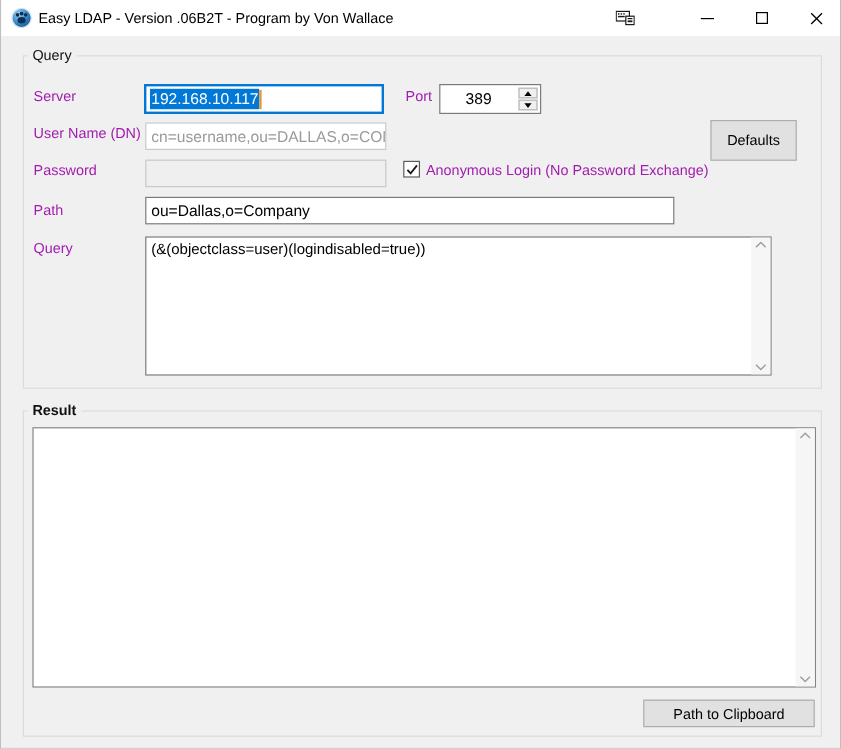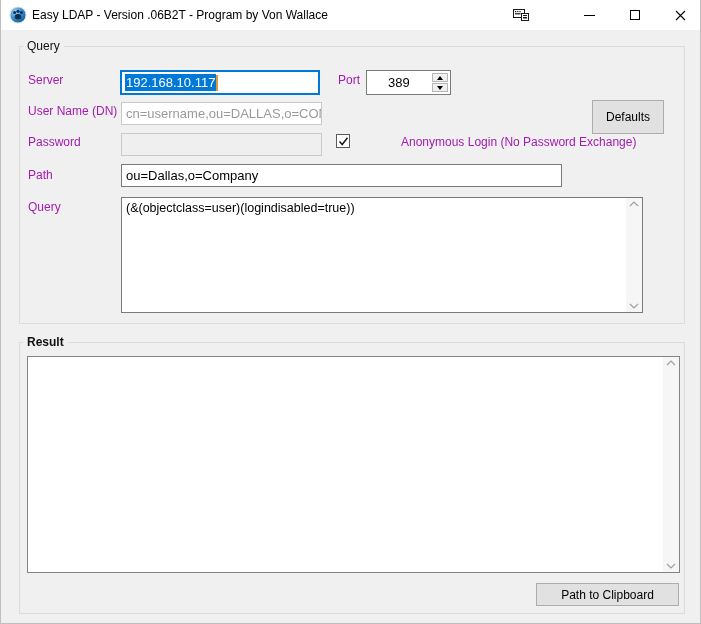--- a/index.html
+++ b/index.html
@@ -59,21 +59,21 @@
   .textarea { background:#fff; border:1px solid #7a7a7a; font-size:12.5px; color:#000; }
   .fld-query  { left:120px; top:197px; width:522px; height:116px; }
   .fld-result { left:26px;  top:356px; width:653px; height:217px; border-color:#848484; }
   .ta-text { position:absolute; left:4px; top:3px; right:20px; white-space:pre-wrap; word-break:break-all; }
   .vscroll { position:absolute; top:0; right:0; bottom:0; width:16px; background:#f6f6f6; }
   .vs-up   { position:absolute; top:3px; left:3px; }
   .vs-down { position:absolute; bottom:3px; left:3px; }
 
   
   .checkbox { left:335px; top:134px; width:14px; height:14px; background:#fff; border:1px solid #5a5a5a; display:flex; align-items:center; justify-content:center; }
-  .lbl-anon { left:354px; top:135px;margin-left:46px; }
+  .lbl-anon { left:354px; top:135px; }
 
   
   .btn { background:#e1e1e1; border:1px solid #adadad; font-size:12px; color:#000; display:flex; align-items:center; justify-content:center; white-space:nowrap; }
   .btn-run      { left:591px; top:72px;  width:86px;  height:22px; }
   .btn-defaults { left:591px; top:100px; width:72px;  height:34px; }
   .btn-copy     { left:535px; top:583px; width:143px; height:23px; }
 </style>
 </head>
 <body>
 

